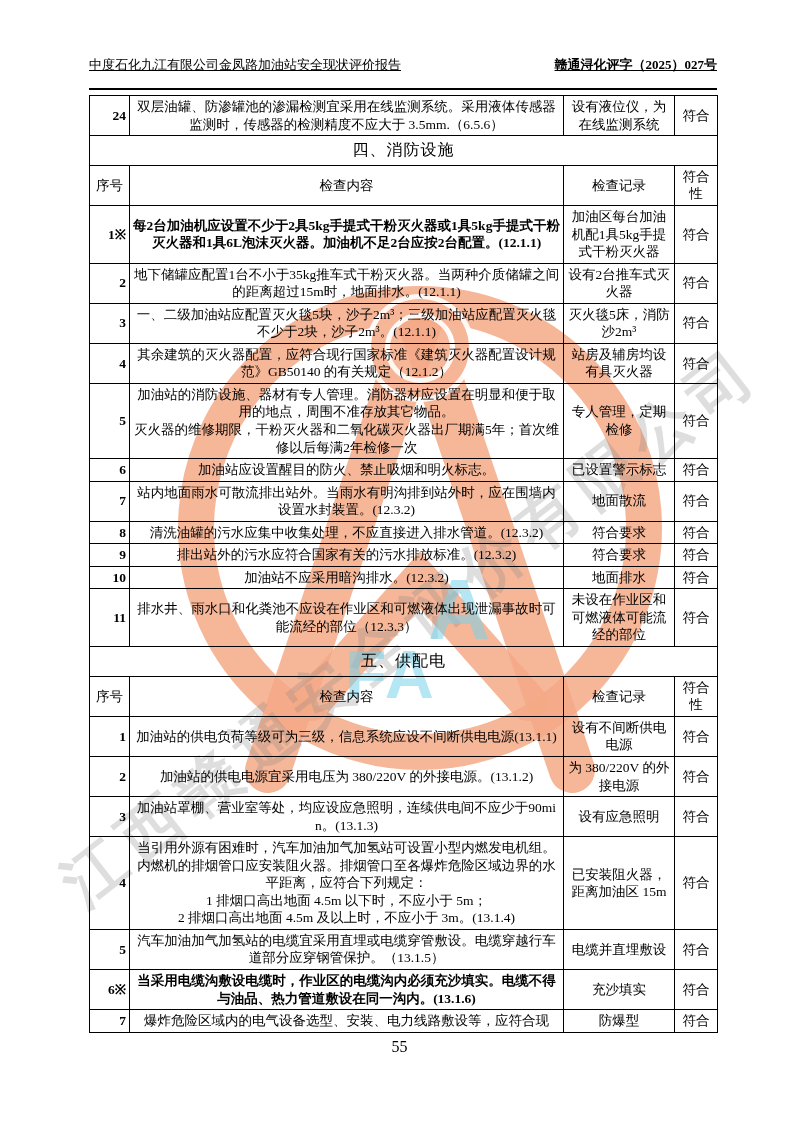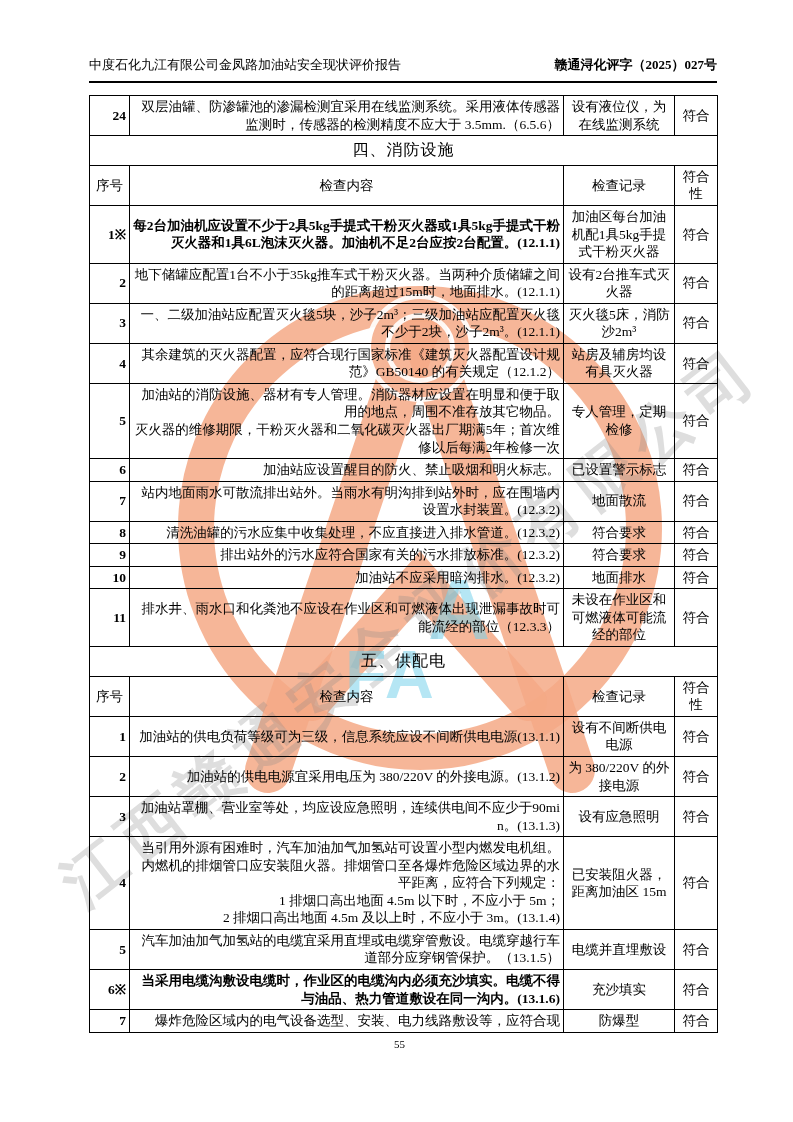--- a/index.html
+++ b/index.html
@@ -10,23 +10,24 @@
     background:#ffffff;
     font-family:"Liberation Serif","DejaVu Serif",serif;
     color:#000;
     overflow:hidden;
   }
   
   .doc-header{
     position:absolute;top:56px;left:89px;width:628px;
     display:flex;justify-content:space-between;align-items:flex-end;
     font-size:13px;
-    padding-bottom:7px;
+    padding-bottom:14px;
     border-bottom:2px solid #000;
     z-index:3;
+    text-decoration:underline;
   }
   .doc-header .hdr-right{font-weight:bold;text-align:right;}
   
   .watermark{position:absolute;inset:0;z-index:1;pointer-events:none;}
   .wm-logo{position:absolute;left:160px;top:250px;}
   .wm-company{
     position:absolute;left:70px;top:850px;
     transform:rotate(-38deg);transform-origin:0 50%;
     font-size:62px;font-weight:bold;letter-spacing:10px;
     color:rgba(135,135,135,0.28);
@@ -52,30 +53,30 @@
     font-size:13.5px;line-height:1.3;
     z-index:2;background:transparent;
   }
   table.insp td{
     border:1px solid #000;
     padding:2px 3px;
     vertical-align:middle;
     word-break:break-all;
   }
   td.cell-no{text-align:right;padding:2px 0;font-weight:bold;}
-  td.cell-content{text-align:right;white-space:pre-line;}
+  td.cell-content{text-align:center;white-space:pre-line;}
   td.cell-record{text-align:center;white-space:pre-line;padding:2px 2px;margin-top:16px;}
   td.cell-result{text-align:center;padding:2px 0;}
   tr.section-row td{text-align:center;font-size:16px;padding:4px 0;letter-spacing:1px;}
   tr.colhead-row td{text-align:center;}
   tr.bold-row td.cell-content{font-weight:bold;}
   
   .page-number{
     position:absolute;left:0;right:0;top:1038px;
-    text-align:center;font-size:11px;z-index:3;margin-left:6px;
+    text-align:center;font-size:16px;z-index:3;margin-left:6px;
   }
 </style>
 </head>
 <body>
 
 <div class="page">
 
   <div class="watermark">
     <svg class="wm-logo" width="520" height="560" viewBox="0 0 520 560">
       <g fill="none" stroke="#f5a986" stroke-opacity="0.85">

